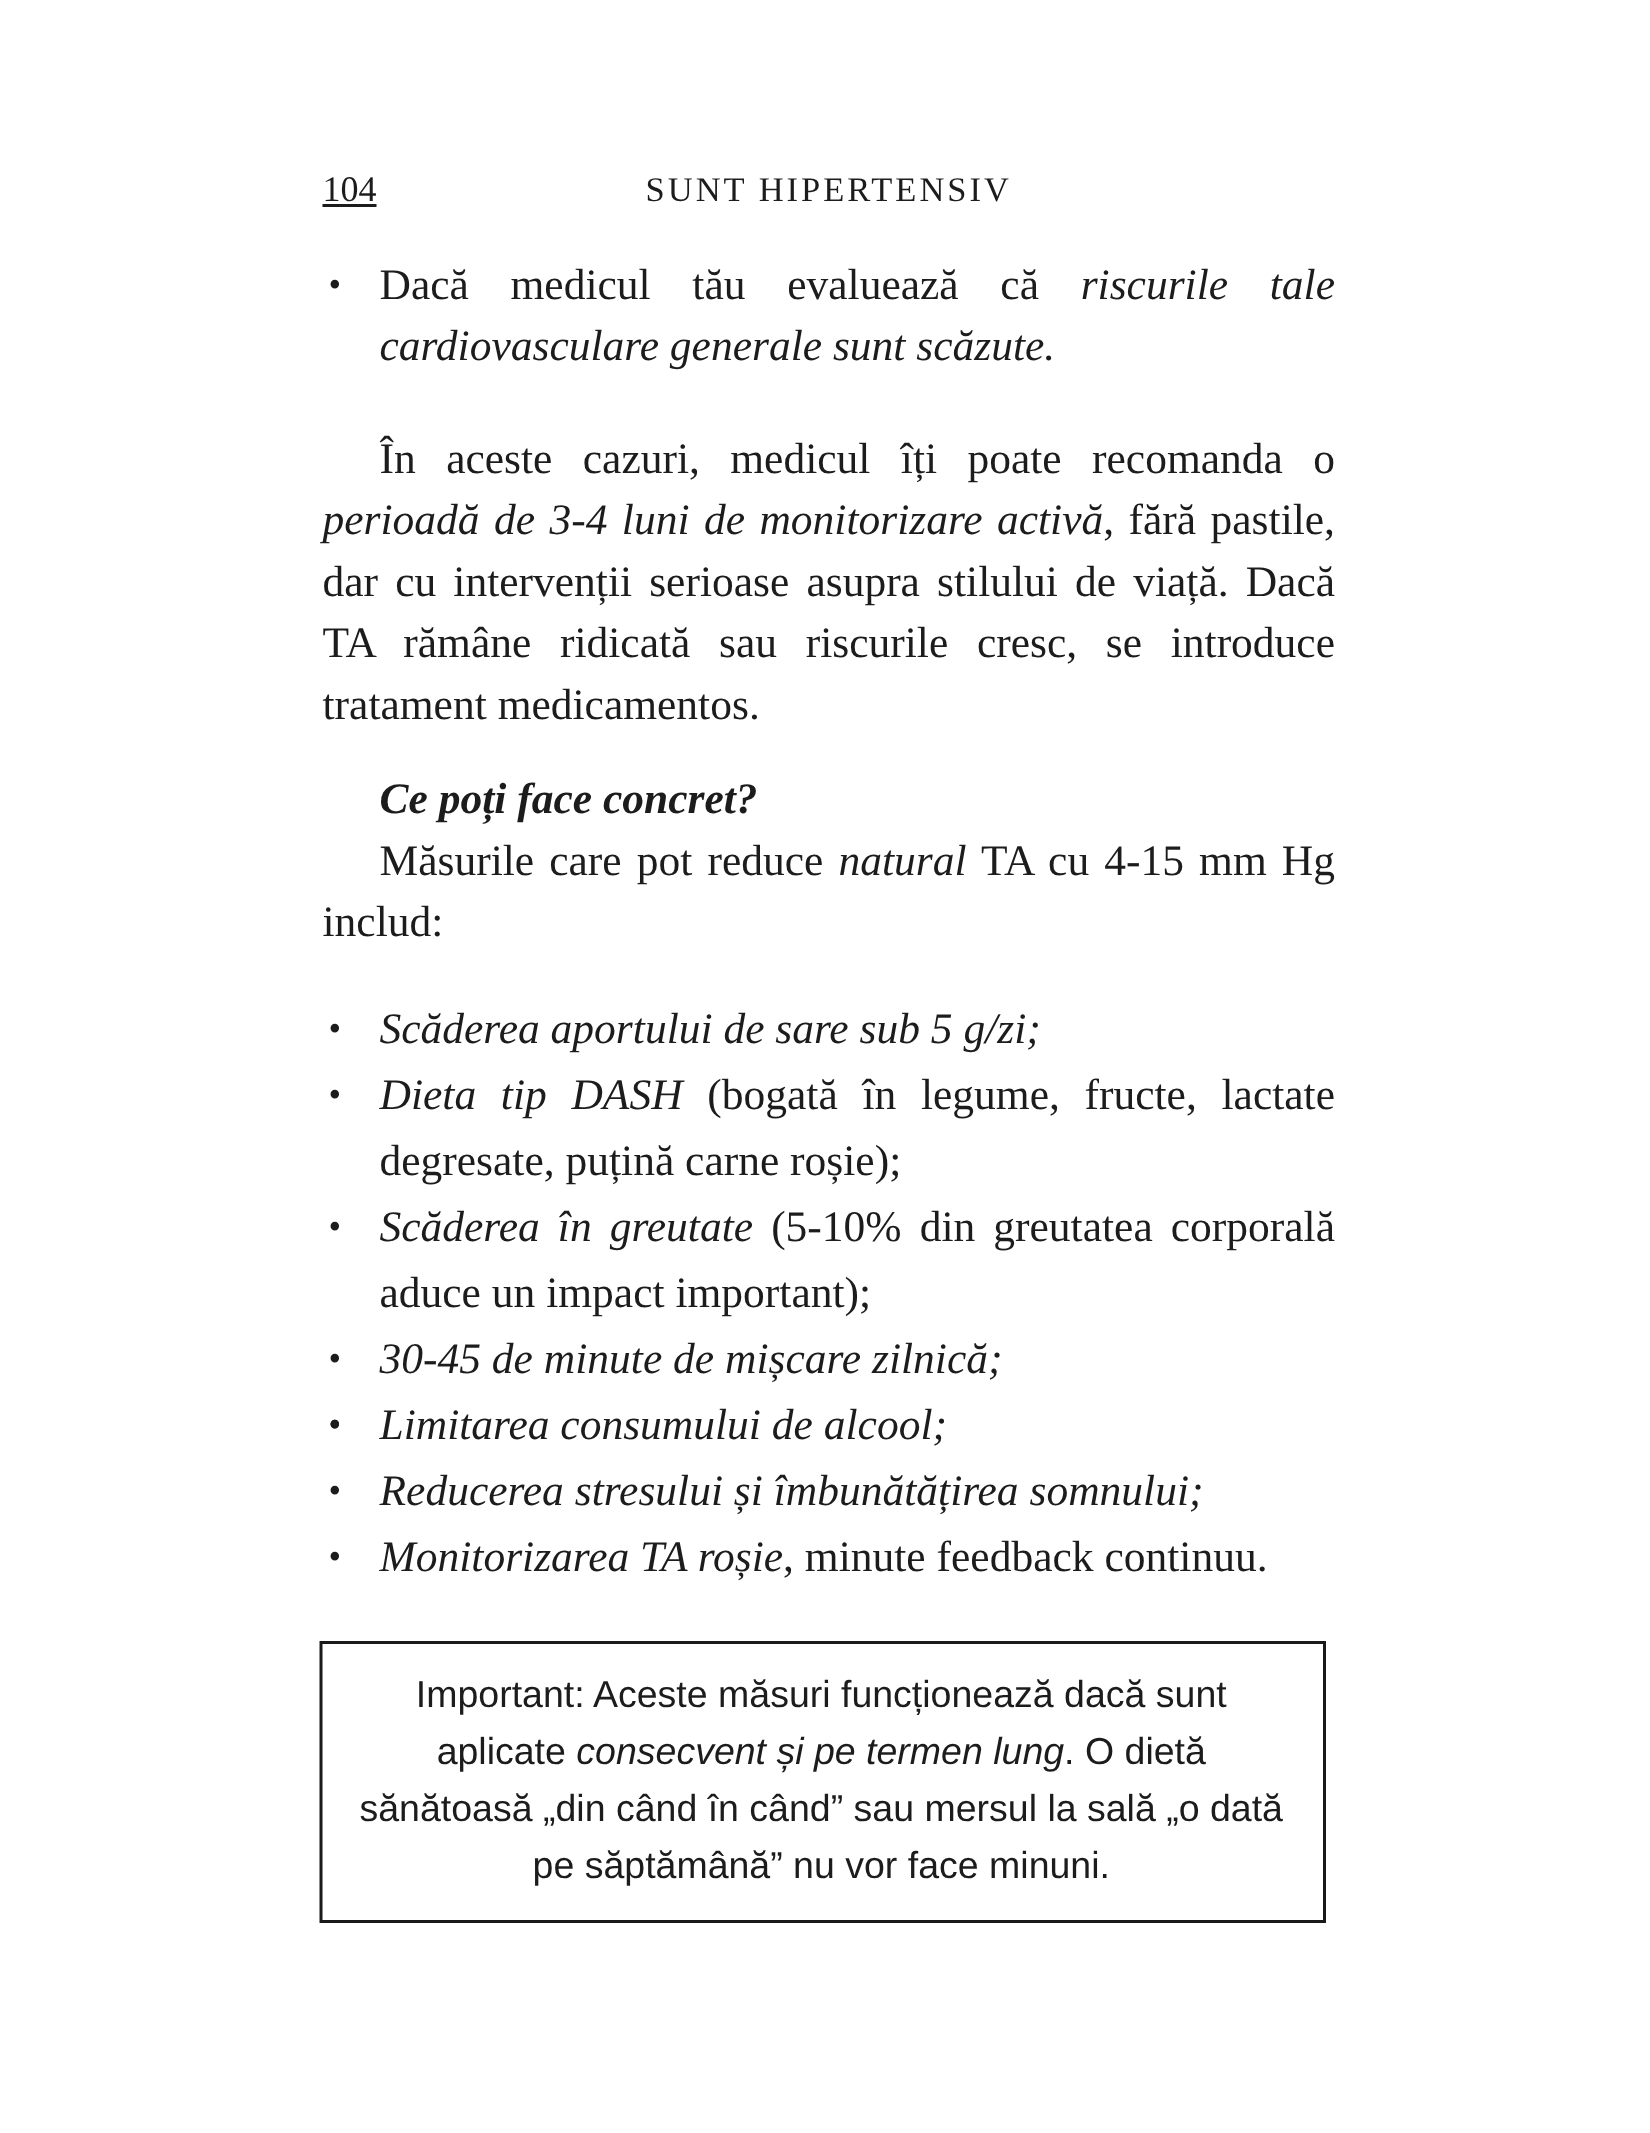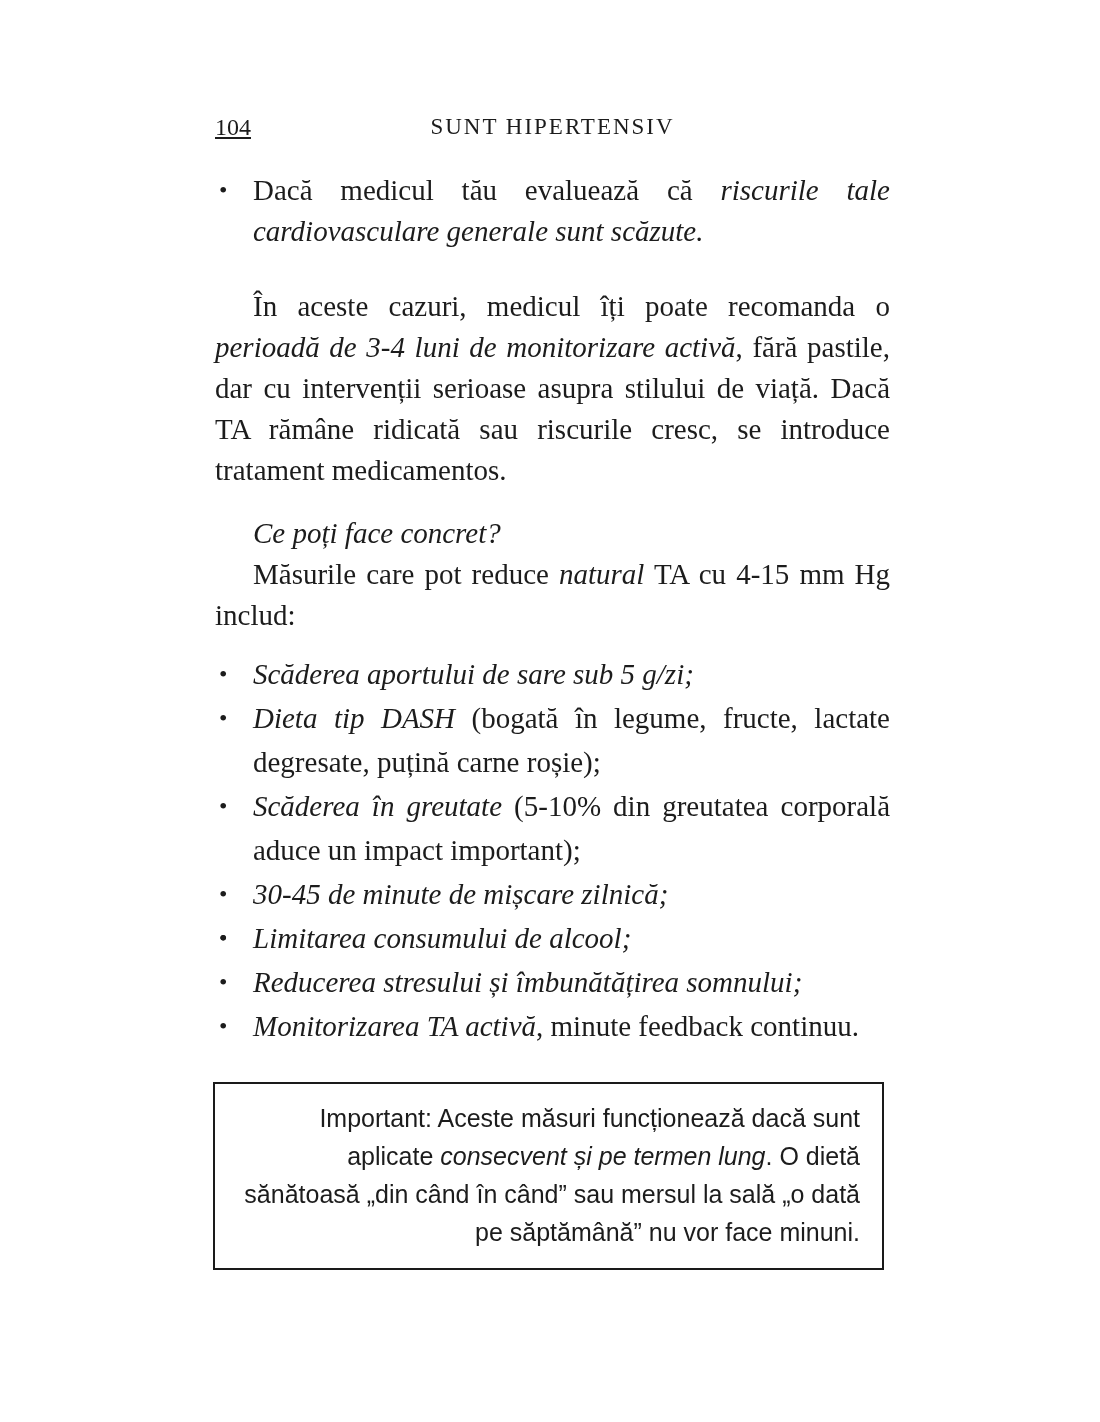--- a/index.html
+++ b/index.html
@@ -64,34 +64,34 @@
     left: 4px;
     top: 0;
     font-size: 24px;
   }
   .intro-list { margin-bottom: 34px; }
   .para {
     margin: 0 0 0 0;
     text-indent: 38px;
   }
   .para-main { margin-bottom: 22px; }
-  .subhead { margin: 0; }
-  .measures-intro { margin-bottom: 16px; }
+  .subhead { margin: 0; font-weight: bold; }
+  .measures-intro { margin-bottom: 28px; }
   .measures-list {
     line-height: 44px;
     margin-bottom: 34px;
   }
   
   .important-box {
     border: 2px solid #1a1a1a;
     padding: 15px 22px 17px 20px;
     font-family: "Liberation Sans", sans-serif;
     font-size: 25px;
     line-height: 38px;
-    text-align: right;
+    text-align: center;
     margin-left: -2px;
     width: 625px;
   }
 </style>
 </head>
 <body>
 
 <div class="content">
 
   <div class="running-head">
@@ -135,19 +135,19 @@
     <li class="li">
       <span class="marker">•</span>
       <span><em>Limitarea consumului de alcool;</em><span></span></span>
     </li>
     <li class="li">
       <span class="marker">•</span>
       <span><em>Reducerea stresului și îmbunătățirea somnului;</em><span></span></span>
     </li>
     <li class="li">
       <span class="marker">•</span>
-      <span><em>Monitorizarea TA activă</em><span>, minute feedback continuu.</span></span>
+      <span><em>Monitorizarea TA roșie</em><span>, minute feedback continuu.</span></span>
     </li>
   </ul>
 
   <div class="important-box"><span>Important: Aceste măsuri funcționează dacă sunt aplicate </span><em>consecvent și pe termen lung</em><span>. O dietă sănătoasă „din când în când” sau mersul la sală „o dată pe săptămână” nu vor face minuni.</span></div>
 
 </div>
 
 </body></html>

